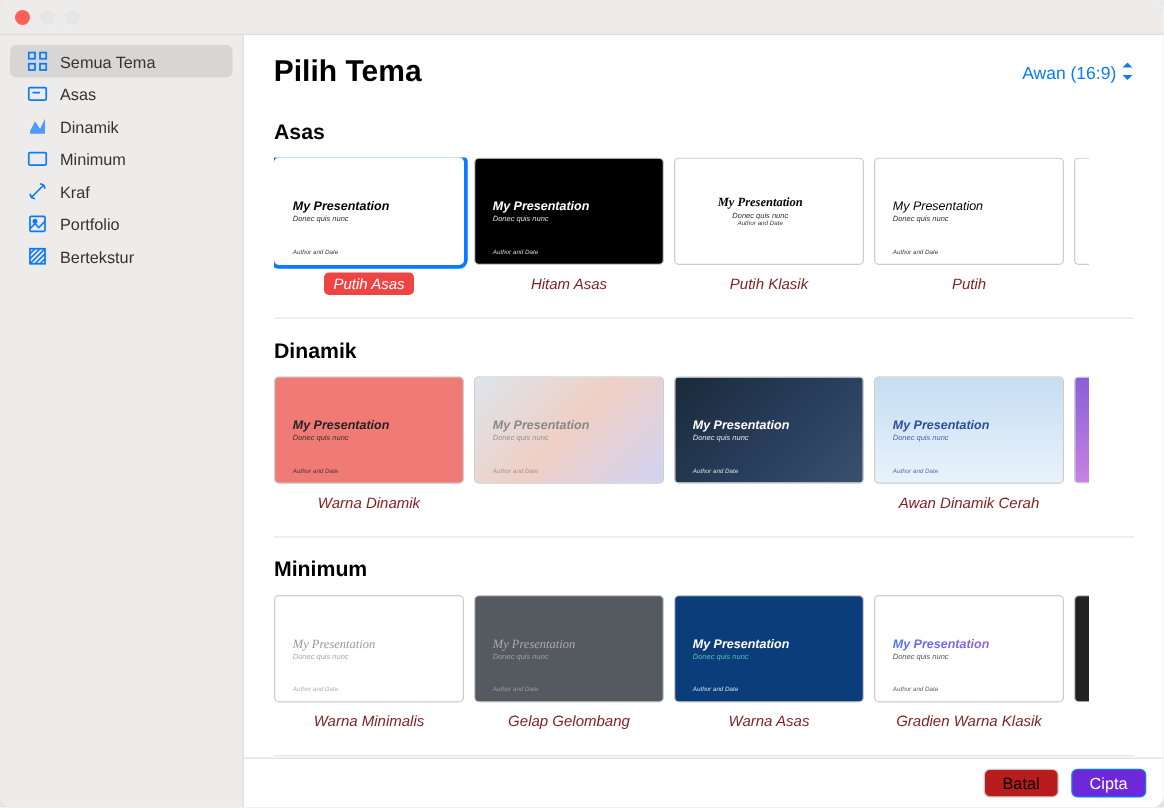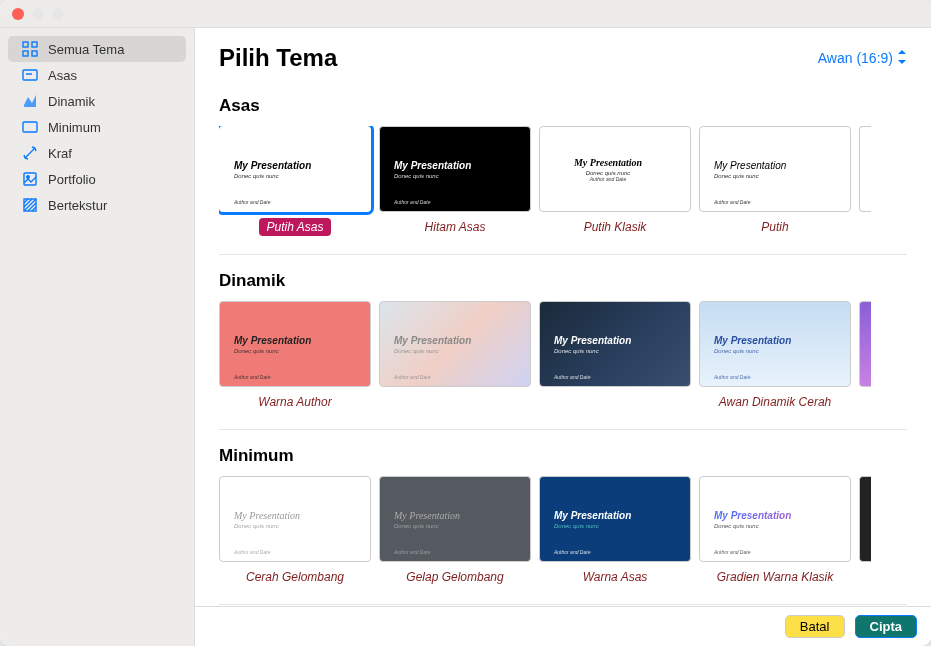--- a/index.html
+++ b/index.html
@@ -135,21 +135,21 @@
     .thumb .t-title { font-size: 10px; font-weight: 700; }
     .thumb .t-sub { font-size: 6px; margin-top: 2px; opacity: 0.85; }
     .thumb .t-foot { font-size: 5px; position: absolute; bottom: 6px; left: 14px; opacity: 0.8; }
     .theme-label {
       font-size: 12px;
       color: #7f1d1d;
       padding: 2px 8px;
       border-radius: 4px;
     }
     .theme-label.selected {
-      background: #be185d;
+      background: #ef4444;
       color: white;
     }
     .peek {
       width: 12px;
       height: 86px;
       border-radius: 4px 0 0 4px;
       border: 1px solid #ccc;
       border-right: none;
       flex-shrink: 0;
     }
@@ -167,28 +167,27 @@
       padding: 0 14px;
       gap: 10px;
       background: #fff;
       flex-shrink: 0;
     }
     .btn {
       font-size: 13px;
       padding: 3px 14px;
       border-radius: 5px;
       border: 1px solid #ccc;
-      background: #fde047;
+      background: #b91c1c;
       cursor: default;
     }
     .btn.primary {
-      background: #0f766e;
+      background: #6d28d9;
       color: white;
       border-color: #0a7aff;
-      font-weight: bold;
     }
     
     .th-white { background: #fff; color: #000; }
     .th-black { background: #000; color: #fff; }
     .th-classic { background: #fff; color: #000; }
     .th-classic .t-title { font-family: Georgia, serif; text-align:center; margin-left:-14px; }
     .th-classic .t-sub, .th-classic .t-foot { text-align:center; margin-left:-14px; position:static; }
     .th-classic { justify-content: center; align-items: center; padding-left:0;}
     .th-plainwhite { background: #fff; color: #000; }
     .th-plainwhite .t-title { font-weight: 400; }
@@ -335,21 +334,21 @@
           </div>
           <div class="divider"></div>
           <div class="section-title">Dinamik</div>
           <div class="theme-row">
             <div class="theme-item">
               <div class="thumb th-dyn-red">
                 <div class="t-title">My Presentation</div>
                 <div class="t-sub">Donec quis nunc</div>
                 <div class="t-foot">Author and Date</div>
               </div>
-              <div class="theme-label">Warna Author</div>
+              <div class="theme-label">Warna Dinamik</div>
             </div>
             <div class="theme-item">
               <div class="thumb th-dyn-wave-light">
                 <div class="t-title">My Presentation</div>
                 <div class="t-sub">Donec quis nunc</div>
                 <div class="t-foot">Author and Date</div>
               </div>
             </div>
             <div class="theme-item">
               <div class="thumb th-dyn-wave-dark">
@@ -372,21 +371,21 @@
           </div>
           <div class="divider"></div>
           <div class="section-title">Minimum</div>
           <div class="theme-row">
             <div class="theme-item">
               <div class="thumb th-min-light">
                 <div class="t-title">My Presentation</div>
                 <div class="t-sub">Donec quis nunc</div>
                 <div class="t-foot">Author and Date</div>
               </div>
-              <div class="theme-label">Cerah Gelombang</div>
+              <div class="theme-label">Warna Minimalis</div>
             </div>
             <div class="theme-item">
               <div class="thumb th-min-dark">
                 <div class="t-title">My Presentation</div>
                 <div class="t-sub">Donec quis nunc</div>
                 <div class="t-foot">Author and Date</div>
               </div>
               <div class="theme-label">Gelap Gelombang</div>
             </div>
             <div class="theme-item">

